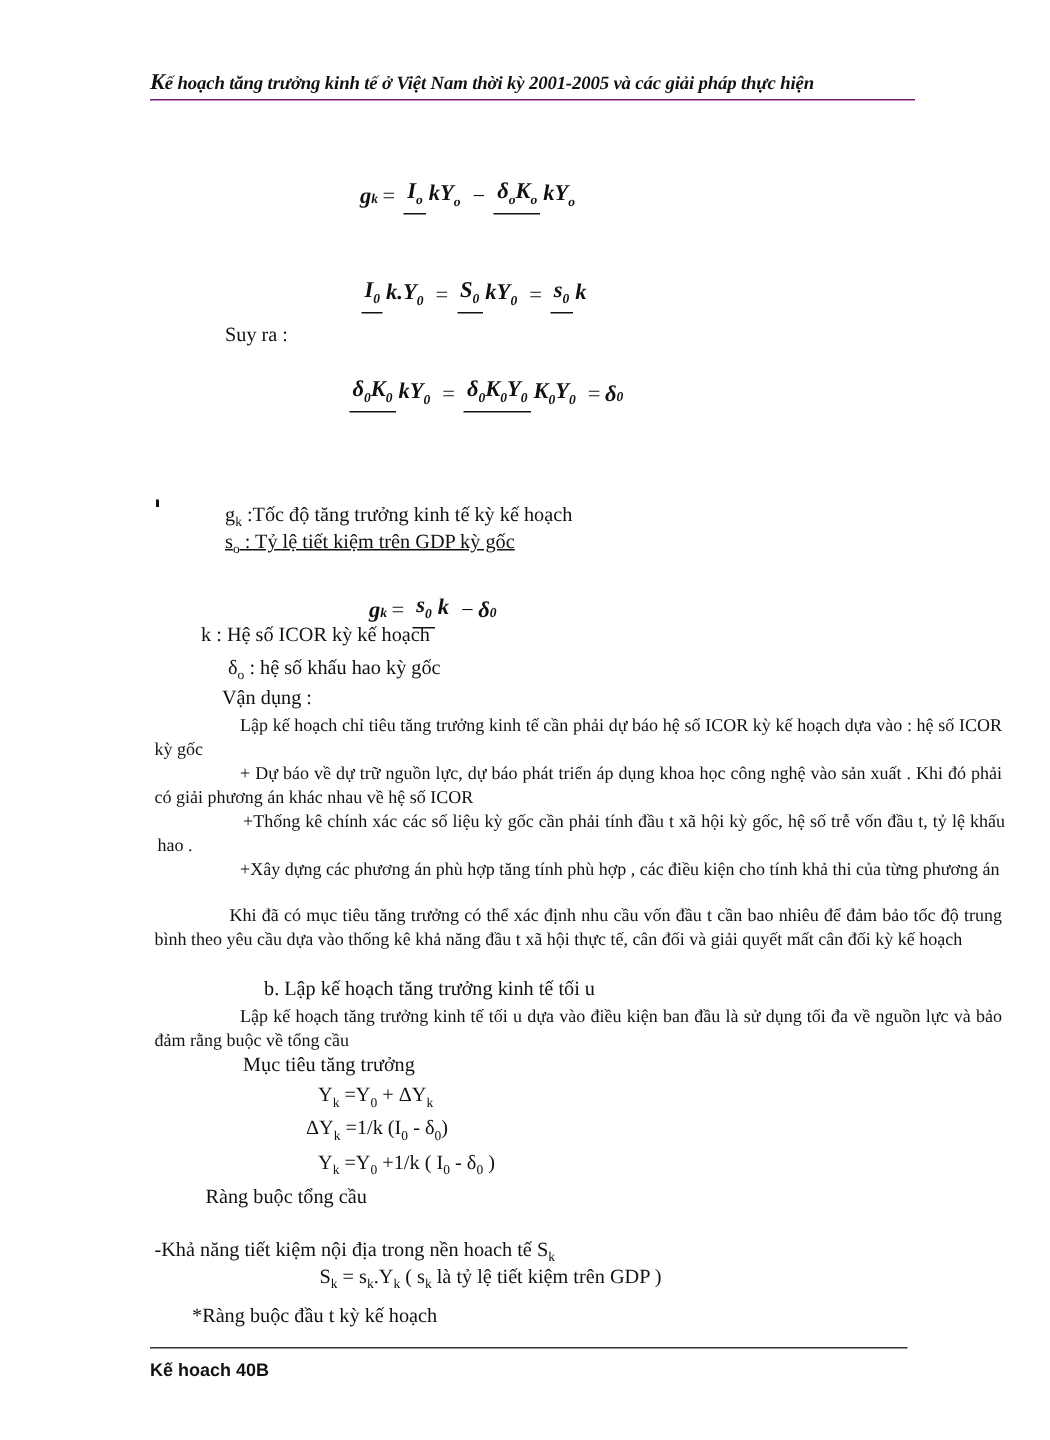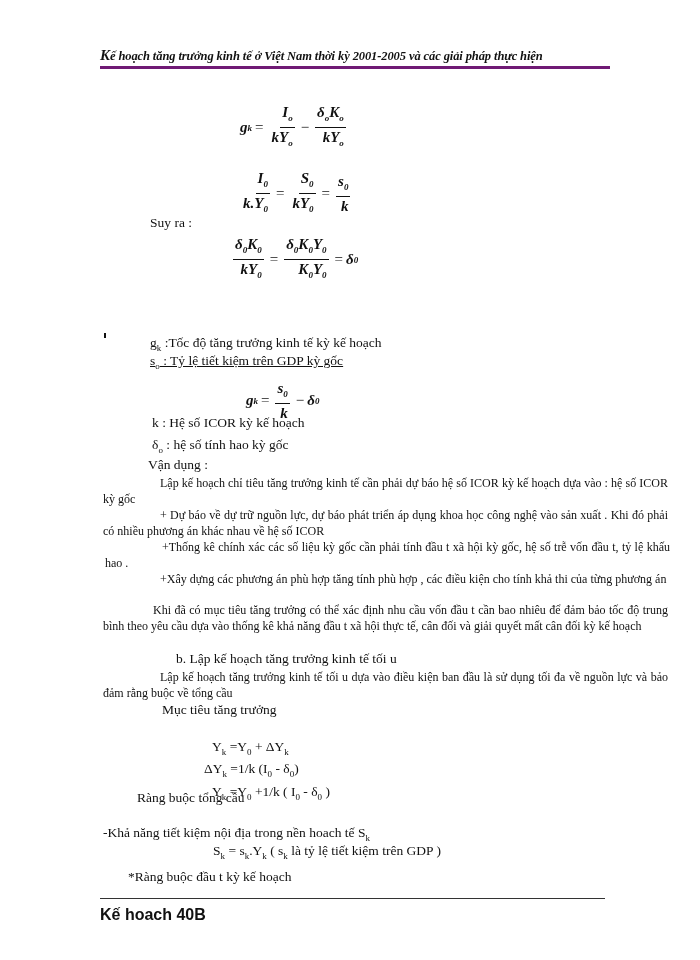--- a/index.html
+++ b/index.html
@@ -1,30 +1,30 @@
 <!DOCTYPE html>
 <html><head>
 <meta charset="utf-8">
 <style>
   html, body { margin:0; padding:0; background:#ffffff; }
   body { width:700px; height:960px; position:relative; overflow:hidden; font-family:"Liberation Serif", serif; color:#111; }
   .abs { position:absolute; white-space:nowrap; }
-  .header { left:100px; top:47px; width:510px; font-size:12.5px; font-style:italic; font-weight:bold; border-bottom:3px solid #701a75; padding-bottom:2px; letter-spacing:-0.1px; }
+  .header { left:100px; top:47px; width:510px; font-size:12.5px; font-style:italic; font-weight:bold; border-bottom:1px solid #701a75; padding-bottom:2px; letter-spacing:-0.1px; }
   .header .big { font-size:15px; }
   .txt { font-size:13.5px; line-height:17px; }
   .para { position:absolute; left:103px; width:565px; font-size:12px; line-height:16px; text-align:justify; white-space:normal; }
   .eq { font-family:"Liberation Serif", serif; font-weight:bold; font-style:italic; display:flex; align-items:center; font-size:15px; }
-  .frac { display:inline-flex; flex-direction:column; align-items:flex-end; margin:0 3px; }
+  .frac { display:inline-flex; flex-direction:row; align-items:flex-start; margin:16px 3px; }
   .frac .num { padding:0 2px 1px; border-bottom:1.2px solid #111; line-height:16px; }
   .frac .den { padding:1px 2px 0; line-height:16px; }
   .op { margin:0 3px; font-style:normal; font-weight:normal; }
   sub { font-size:9px; }
-  .plain-eq { font-size:13.5px;margin-top:17px; }
+  .plain-eq { font-size:13.5px; }
   .footer-line { left:100px; top:898px; width:505px; border-top:1px solid #333; }
-  .footer { left:100px; top:906px; font-family:"Liberation Sans", sans-serif; font-weight:bold; font-size:16px; }
+  .footer { left:100px; top:906px; font-family:"Liberation Sans", sans-serif; font-weight:bold; font-size:12px; }
   .tick { left:104px; top:333px; width:2px; height:5px; background:#111; }
 </style>
 </head>
 <body>
 
 <div class="abs header">
   <span class="big">K</span><span>ế hoạch tăng trưởng  kinh tế ở Việt Nam thời kỳ 2001-2005 và các giải pháp thực hiện</span>
 </div>
 
 <div class="abs eq" style="left:240px; top:104px;">
@@ -91,28 +91,28 @@
   <span class="op">=</span>
   <span class="frac">
     <span class="num"><span>s</span><sub>0</sub></span>
     <span class="den"><span>k</span></span>
   </span>
   <span class="op">−</span>
   <span>δ</span>
     <sub>0</sub>
 </div>
 
-<div class="abs txt" style="left:152px; top:414px;">k : Hệ số ICOR kỳ kế hoạch</div>
+<div class="abs txt" style="left:134px; top:414px;">k : Hệ số ICOR kỳ kế hoạch</div>
 <div class="abs txt" style="left:152px; top:436px;">
-  <span>δ</span><sub>o</sub><span> : hệ số tính hao kỳ gốc</span>
+  <span>δ</span><sub>o</sub><span> : hệ số khấu hao kỳ gốc</span>
 </div>
 <div class="abs txt" style="left:148px; top:456px;">Vận dụng :</div>
 
 <div class="para" style="top:475px; text-indent:57px;">Lập kế hoạch chỉ tiêu tăng trưởng   kinh tế cần phải dự báo hệ số ICOR kỳ kế hoạch dựa vào : hệ số ICOR kỳ gốc</div>
-<div class="para" style="top:507px; text-indent:57px;">+ Dự báo về dự trữ nguồn lực, dự báo phát triển áp dụng khoa học công nghệ vào sản xuất . Khi đó phải có nhiều phương   án khác nhau về hệ số ICOR</div>
+<div class="para" style="top:507px; text-indent:57px;">+ Dự báo về dự trữ nguồn lực, dự báo phát triển áp dụng khoa học công nghệ vào sản xuất . Khi đó phải có giải phương   án khác nhau về hệ số ICOR</div>
 <div class="para" style="top:539px; text-indent:57px; left:105px;">+Thống kê chính xác các số liệu kỳ gốc cần phải tính đầu t   xã hội kỳ gốc, hệ số trễ vốn đầu t,   tỷ lệ khấu hao .</div>
 <div class="para" style="top:571px; text-indent:57px;">+Xây dựng các phương   án phù hợp tăng tính phù hợp , các điều kiện cho tính khả thi của từng phương   án</div>
 <div class="para" style="top:602px; text-indent:50px;">Khi đã có mục tiêu tăng trưởng   có thể xác định nhu cầu vốn đầu t   cần bao nhiêu để đảm bảo tốc độ trung bình theo yêu cầu dựa vào thống kê khả năng đầu t   xã hội  thực tế, cân đối và giải quyết mất cân đối kỳ kế hoạch</div>
 <div class="abs txt" style="left:156px; top:650px;padding-left:20px;">b.  Lập kế hoạch tăng trưởng   kinh tế tối u</div>
 <div class="para" style="top:669px; text-indent:57px;">Lập kế hoạch tăng trưởng   kinh tế tối u   dựa vào điều kiện ban đầu là sử dụng tối đa về nguồn lực và bảo đảm rằng buộc về tổng cầu</div>
 <div class="abs txt" style="left:162px; top:701px;">Mục tiêu tăng trưởng</div>
 
 <div class="abs plain-eq" style="left:212px; top:722px;">
   <span>Y</span><sub>k</sub><span> =Y</span><sub>0</sub><span> + ΔY</span><sub>k</sub>
 </div>

